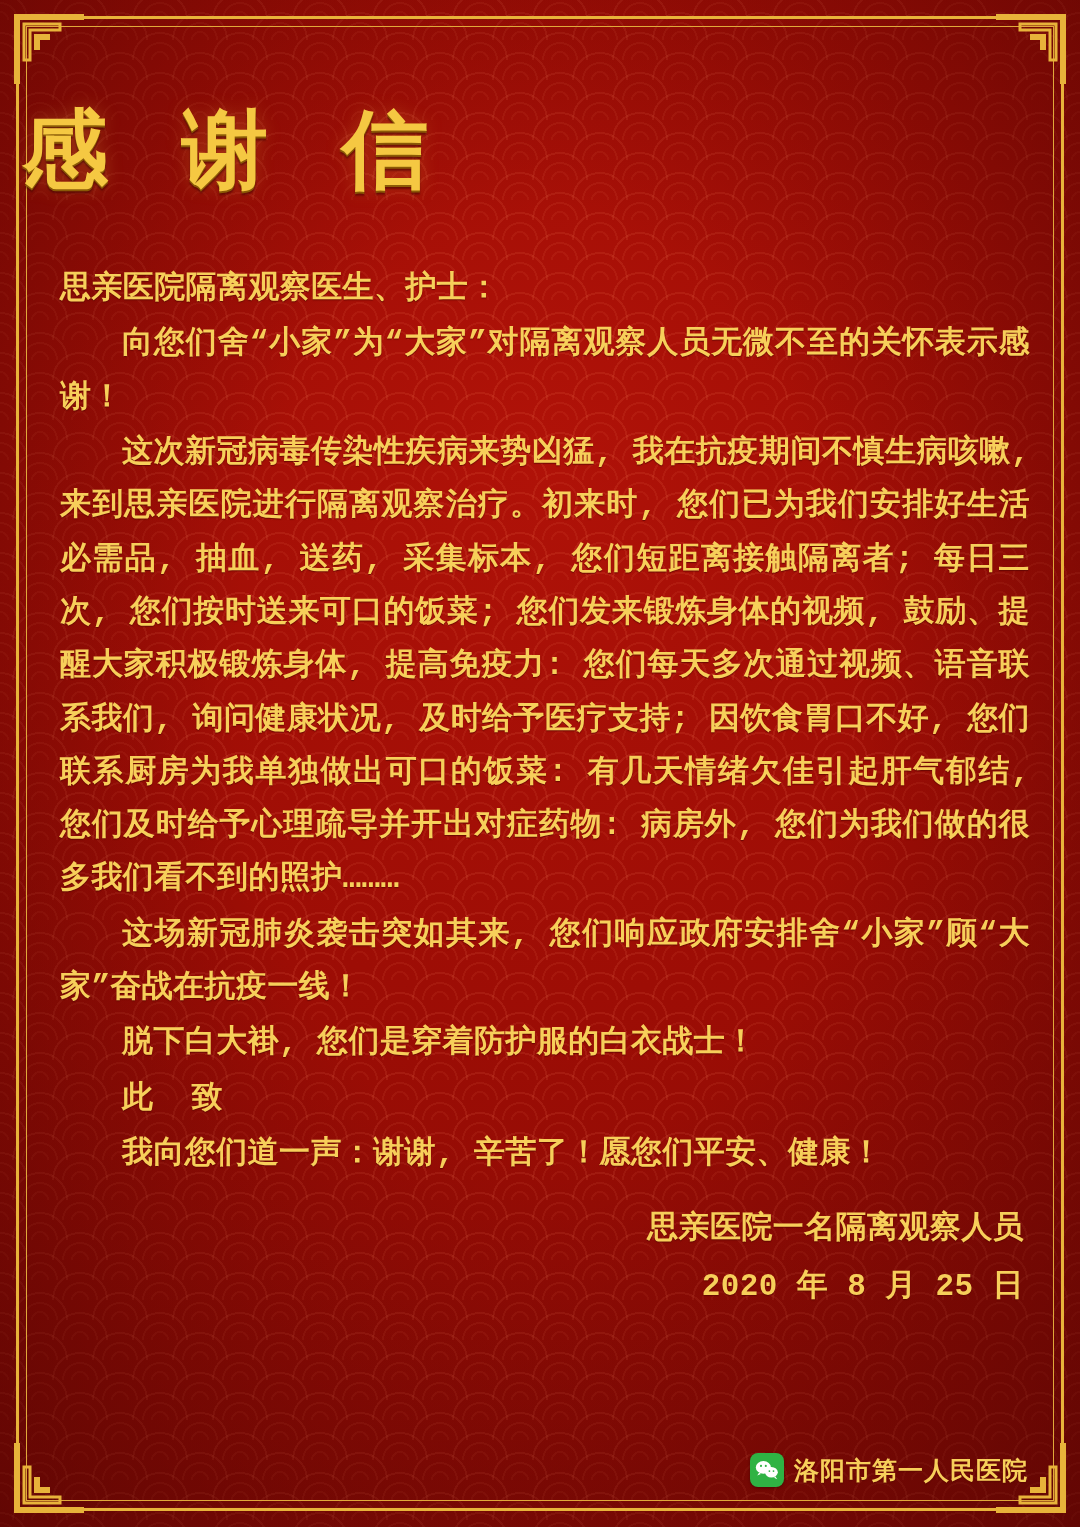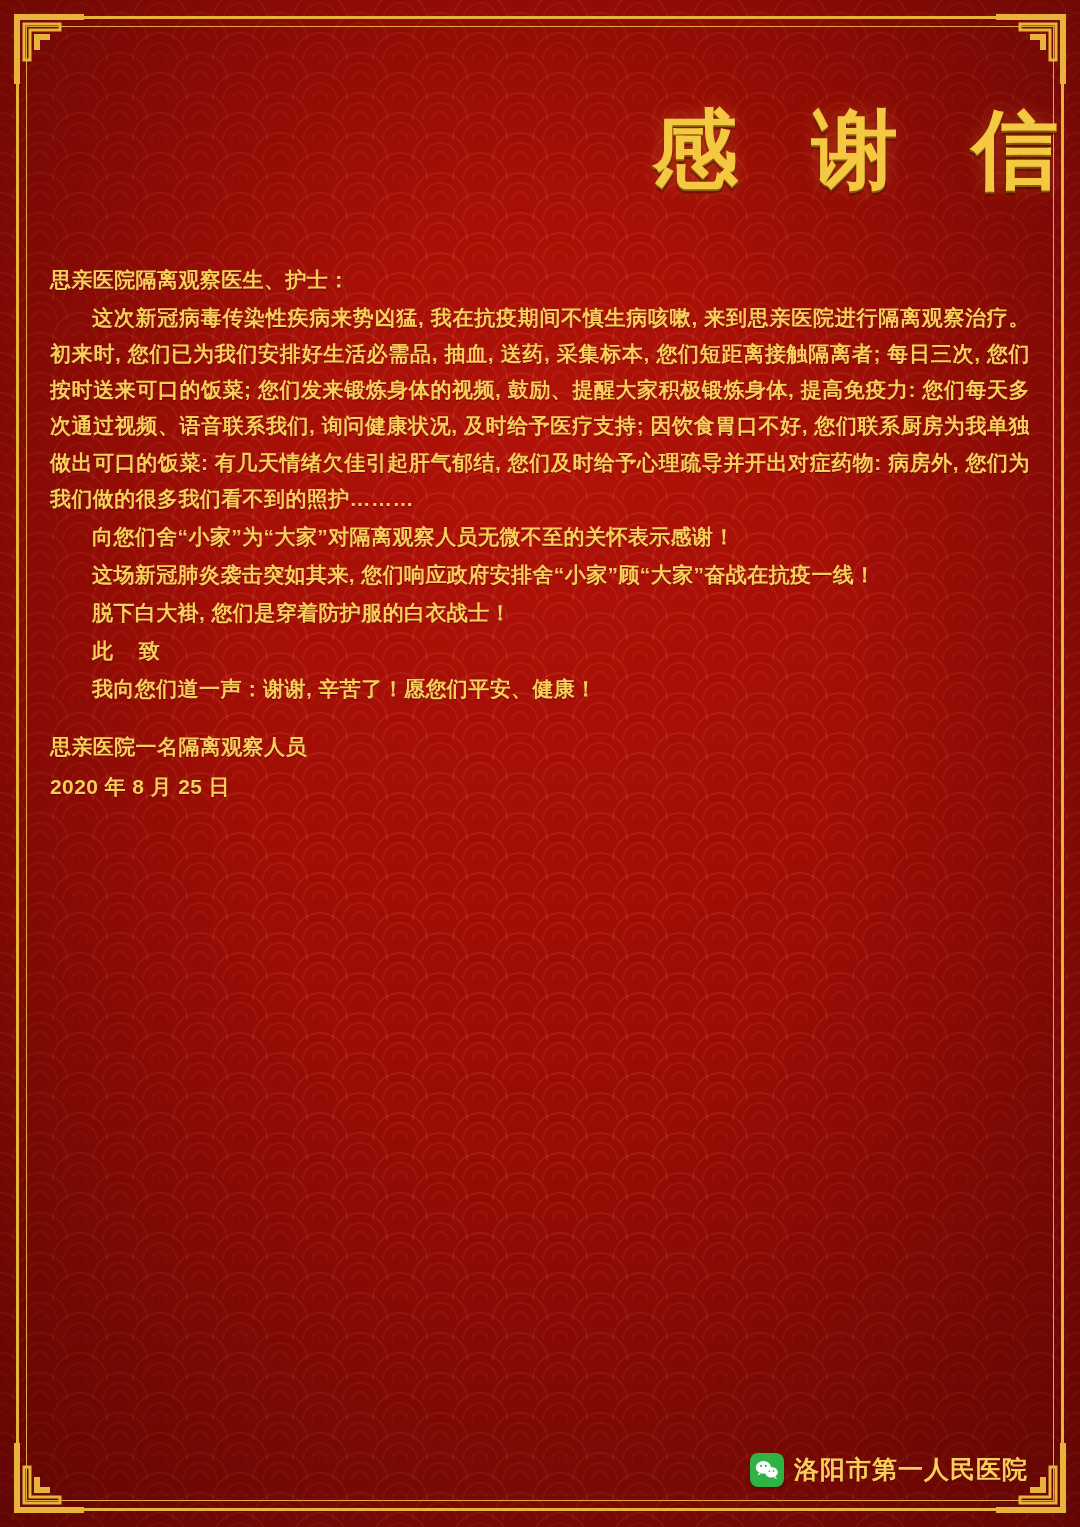--- a/index.html
+++ b/index.html
@@ -74,65 +74,67 @@
   .corner.tr { right: 10px; top: 10px;  transform: scaleX(-1); }
   .corner.bl { left: 10px;  bottom: 10px; transform: scaleY(-1); }
   .corner.br { right: 10px; bottom: 10px; transform: scale(-1,-1); }
 
   
   .title {
     position: absolute;
     top: 92px;
     left: 0;
     width: 100%;
-    text-align: right;
+    text-align: left;
     font-family: "DejaVu Serif", "Liberation Serif", serif;
     font-weight: 700;
     font-size: 86px;
     letter-spacing: 22px;
     text-indent: 22px;
     color: #f5c842;
     text-shadow:
       0 2px 0 #8a5a06,
       0 4px 2px rgba(60,0,0,0.55),
       0 0 18px rgba(255,190,70,0.25);
   }
 
   
   .letter {
     position: absolute;
-    left: 50px;
+    left: 60px;
     right: 50px;
     top: 262px;
     color: #f7cf5a;
-    font-size: 21px;
+    font-size: 31px;
     line-height: 1.72;
     font-weight: 700;
     letter-spacing: 0.4px;
     text-shadow: 0 1px 1px rgba(90,6,3,0.75);
+    font-family: Liberation Mono, monospace;
   }
   .letter p {
     margin: 0 0 2px 0;
     text-align: justify;
   }
   .indent  { text-indent: 2em; }
   .sig {
     margin-top: 22px;
     text-align: right;
     padding-right: 6px;
   }
-  .sig p { margin: 0 0 4px 0; }
+  .sig p { margin: 0 0 4px 0; text-align: right; }
   .spaced { letter-spacing: 10px; }
 
   
   .footer {
     position: absolute;
     right: 52px;
     bottom: 40px;
     display: flex;
+    align-items: center;
     gap: 10px;
   }
   .wechat-icon {
     width: 34px;
     height: 34px;
     border-radius: 8px;
     background: #2fb344;
     display: flex;
     align-items: center;
     justify-content: center;
@@ -184,22 +186,22 @@
       <path d="M4 4 H74 V10 H10 V74 H4 Z" fill="#e8b33a"></path>
       <path d="M14 14 H50 V20 H20 V50 H14 Z" fill="none" stroke="#e8b33a" stroke-width="3"></path>
       <path d="M24 24 H40 V30 H30 V40 H24 Z" fill="#e8b33a"></path>
     </svg>
   </div>
 
   <div class="title">感 谢 信</div>
 
   <div class="letter">
     <p>思亲医院隔离观察医生、护士：</p>
+    <p class="indent">向您们舍“小家”为“大家”对隔离观察人员无微不至的关怀表示感谢！</p>
     <p class="indent">这次新冠病毒传染性疾病来势凶猛, 我在抗疫期间不慎生病咳嗽, 来到思亲医院进行隔离观察治疗。初来时, 您们已为我们安排好生活必需品, 抽血, 送药, 采集标本, 您们短距离接触隔离者; 每日三次, 您们按时送来可口的饭菜; 您们发来锻炼身体的视频, 鼓励、提醒大家积极锻炼身体, 提高免疫力: 您们每天多次通过视频、语音联系我们, 询问健康状况, 及时给予医疗支持; 因饮食胃口不好, 您们联系厨房为我单独做出可口的饭菜: 有几天情绪欠佳引起肝气郁结, 您们及时给予心理疏导并开出对症药物: 病房外, 您们为我们做的很多我们看不到的照护………</p>
-    <p class="indent">向您们舍“小家”为“大家”对隔离观察人员无微不至的关怀表示感谢！</p>
     <p class="indent">这场新冠肺炎袭击突如其来, 您们响应政府安排舍“小家”顾“大家”奋战在抗疫一线！</p>
     <p class="indent">脱下白大褂, 您们是穿着防护服的白衣战士！</p>
     <p class="indent spaced">此 致</p>
     <p class="indent">我向您们道一声：谢谢, 辛苦了！愿您们平安、健康！</p>
 
     <div class="sig">
       <p>思亲医院一名隔离观察人员</p>
       <p>2020 年 8 月 25 日</p>
     </div>
   </div>

